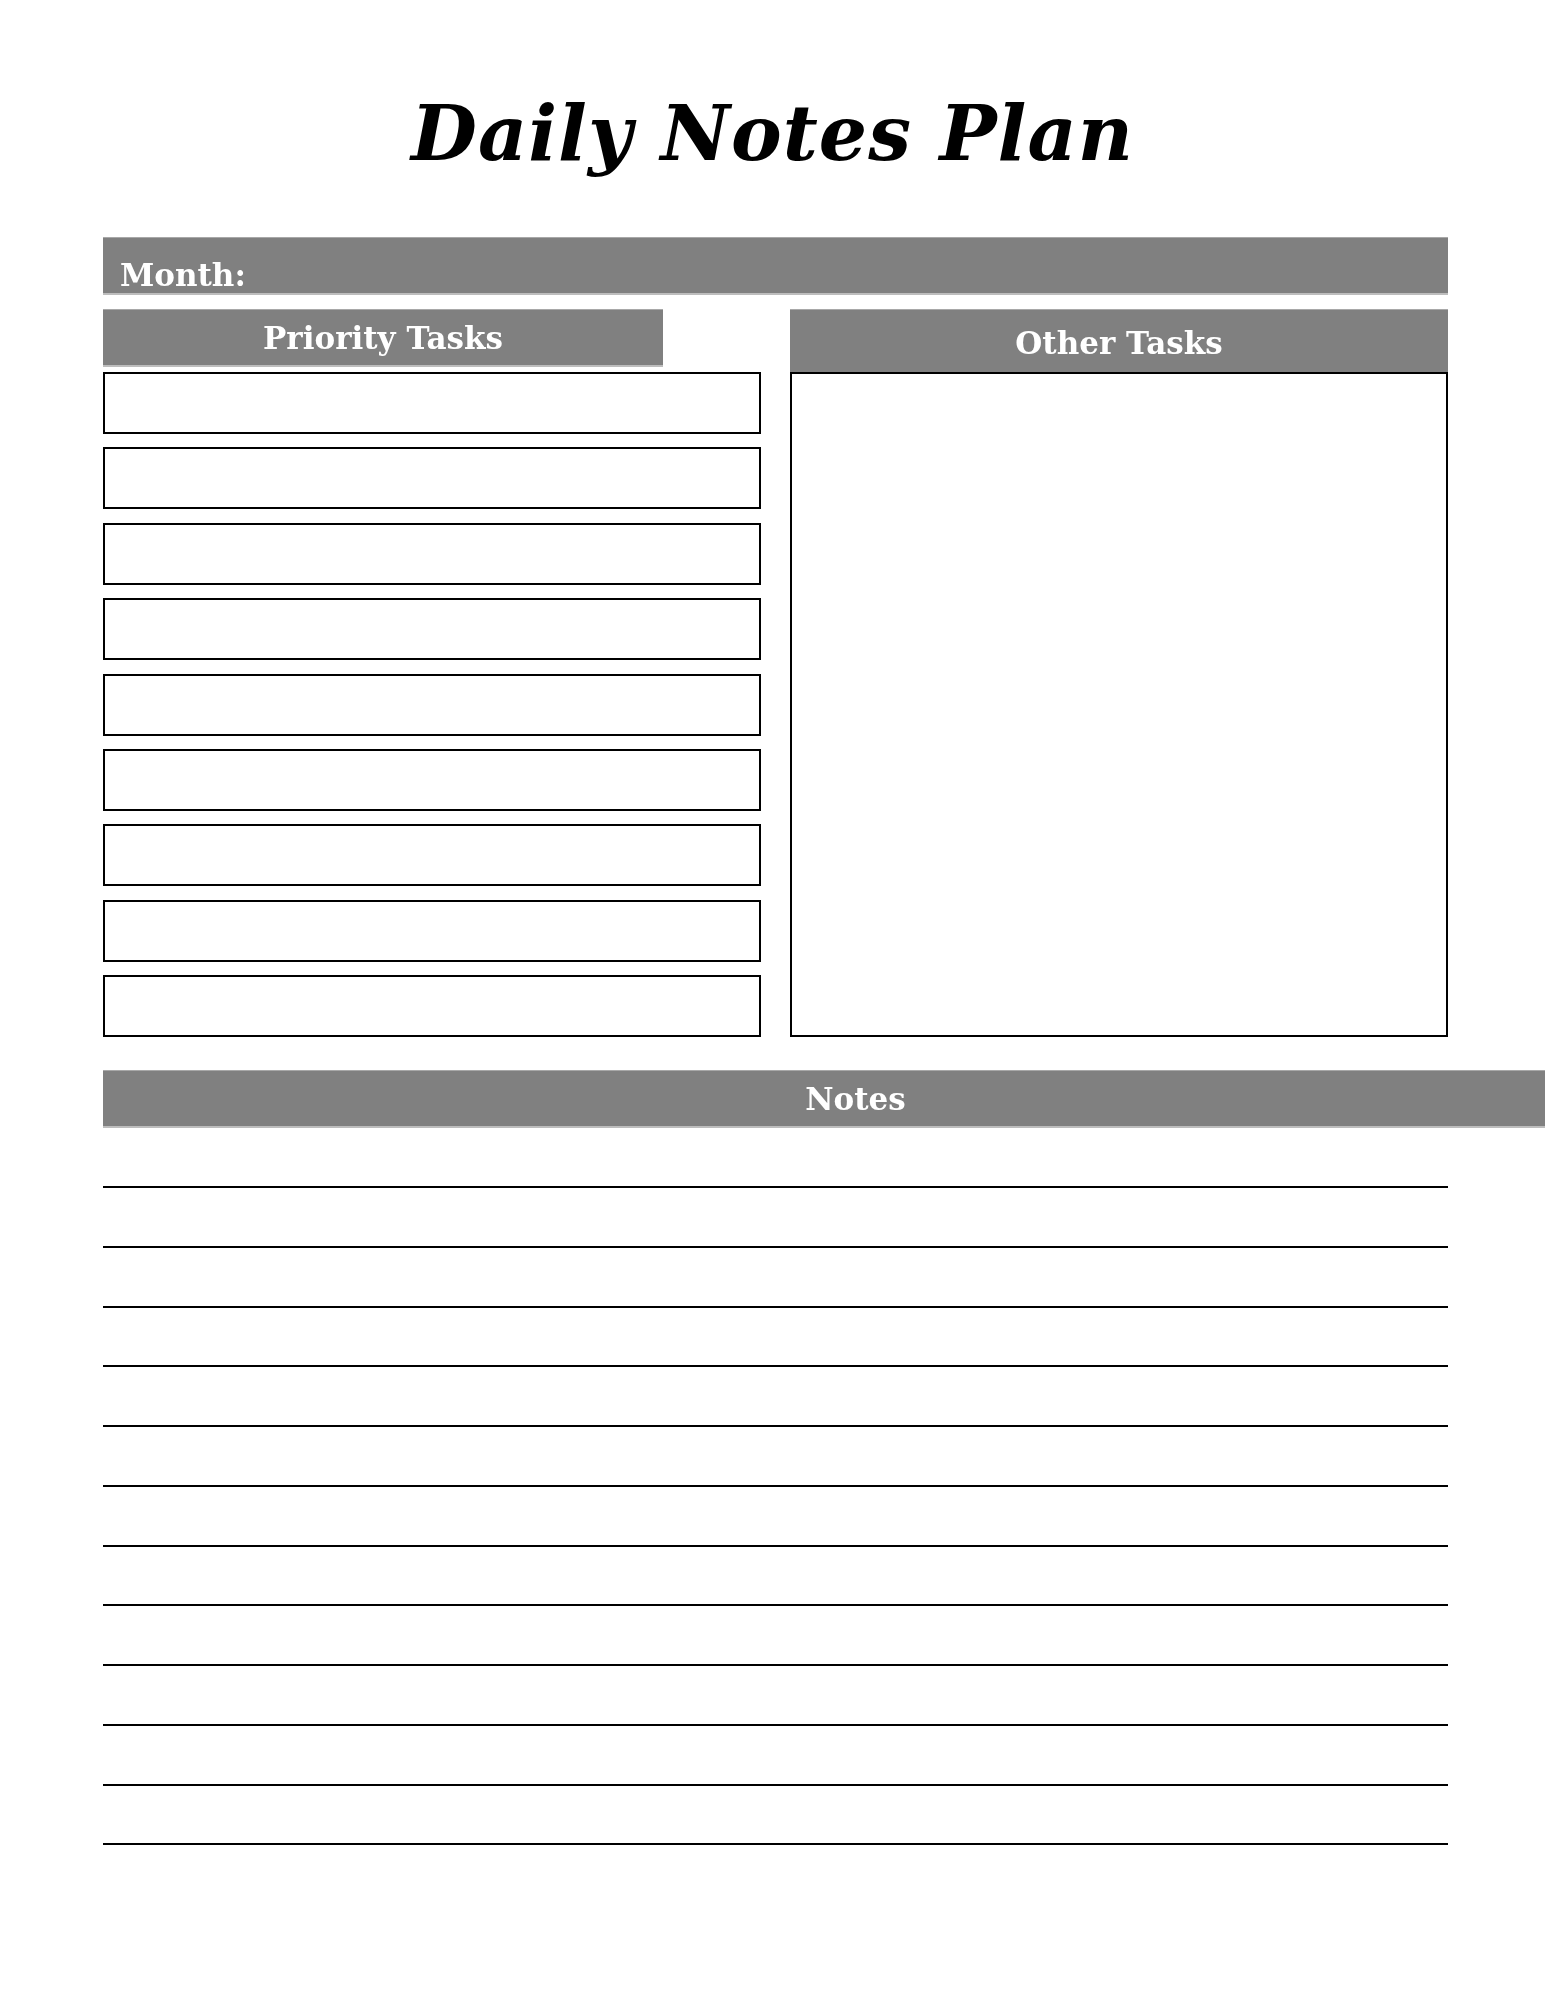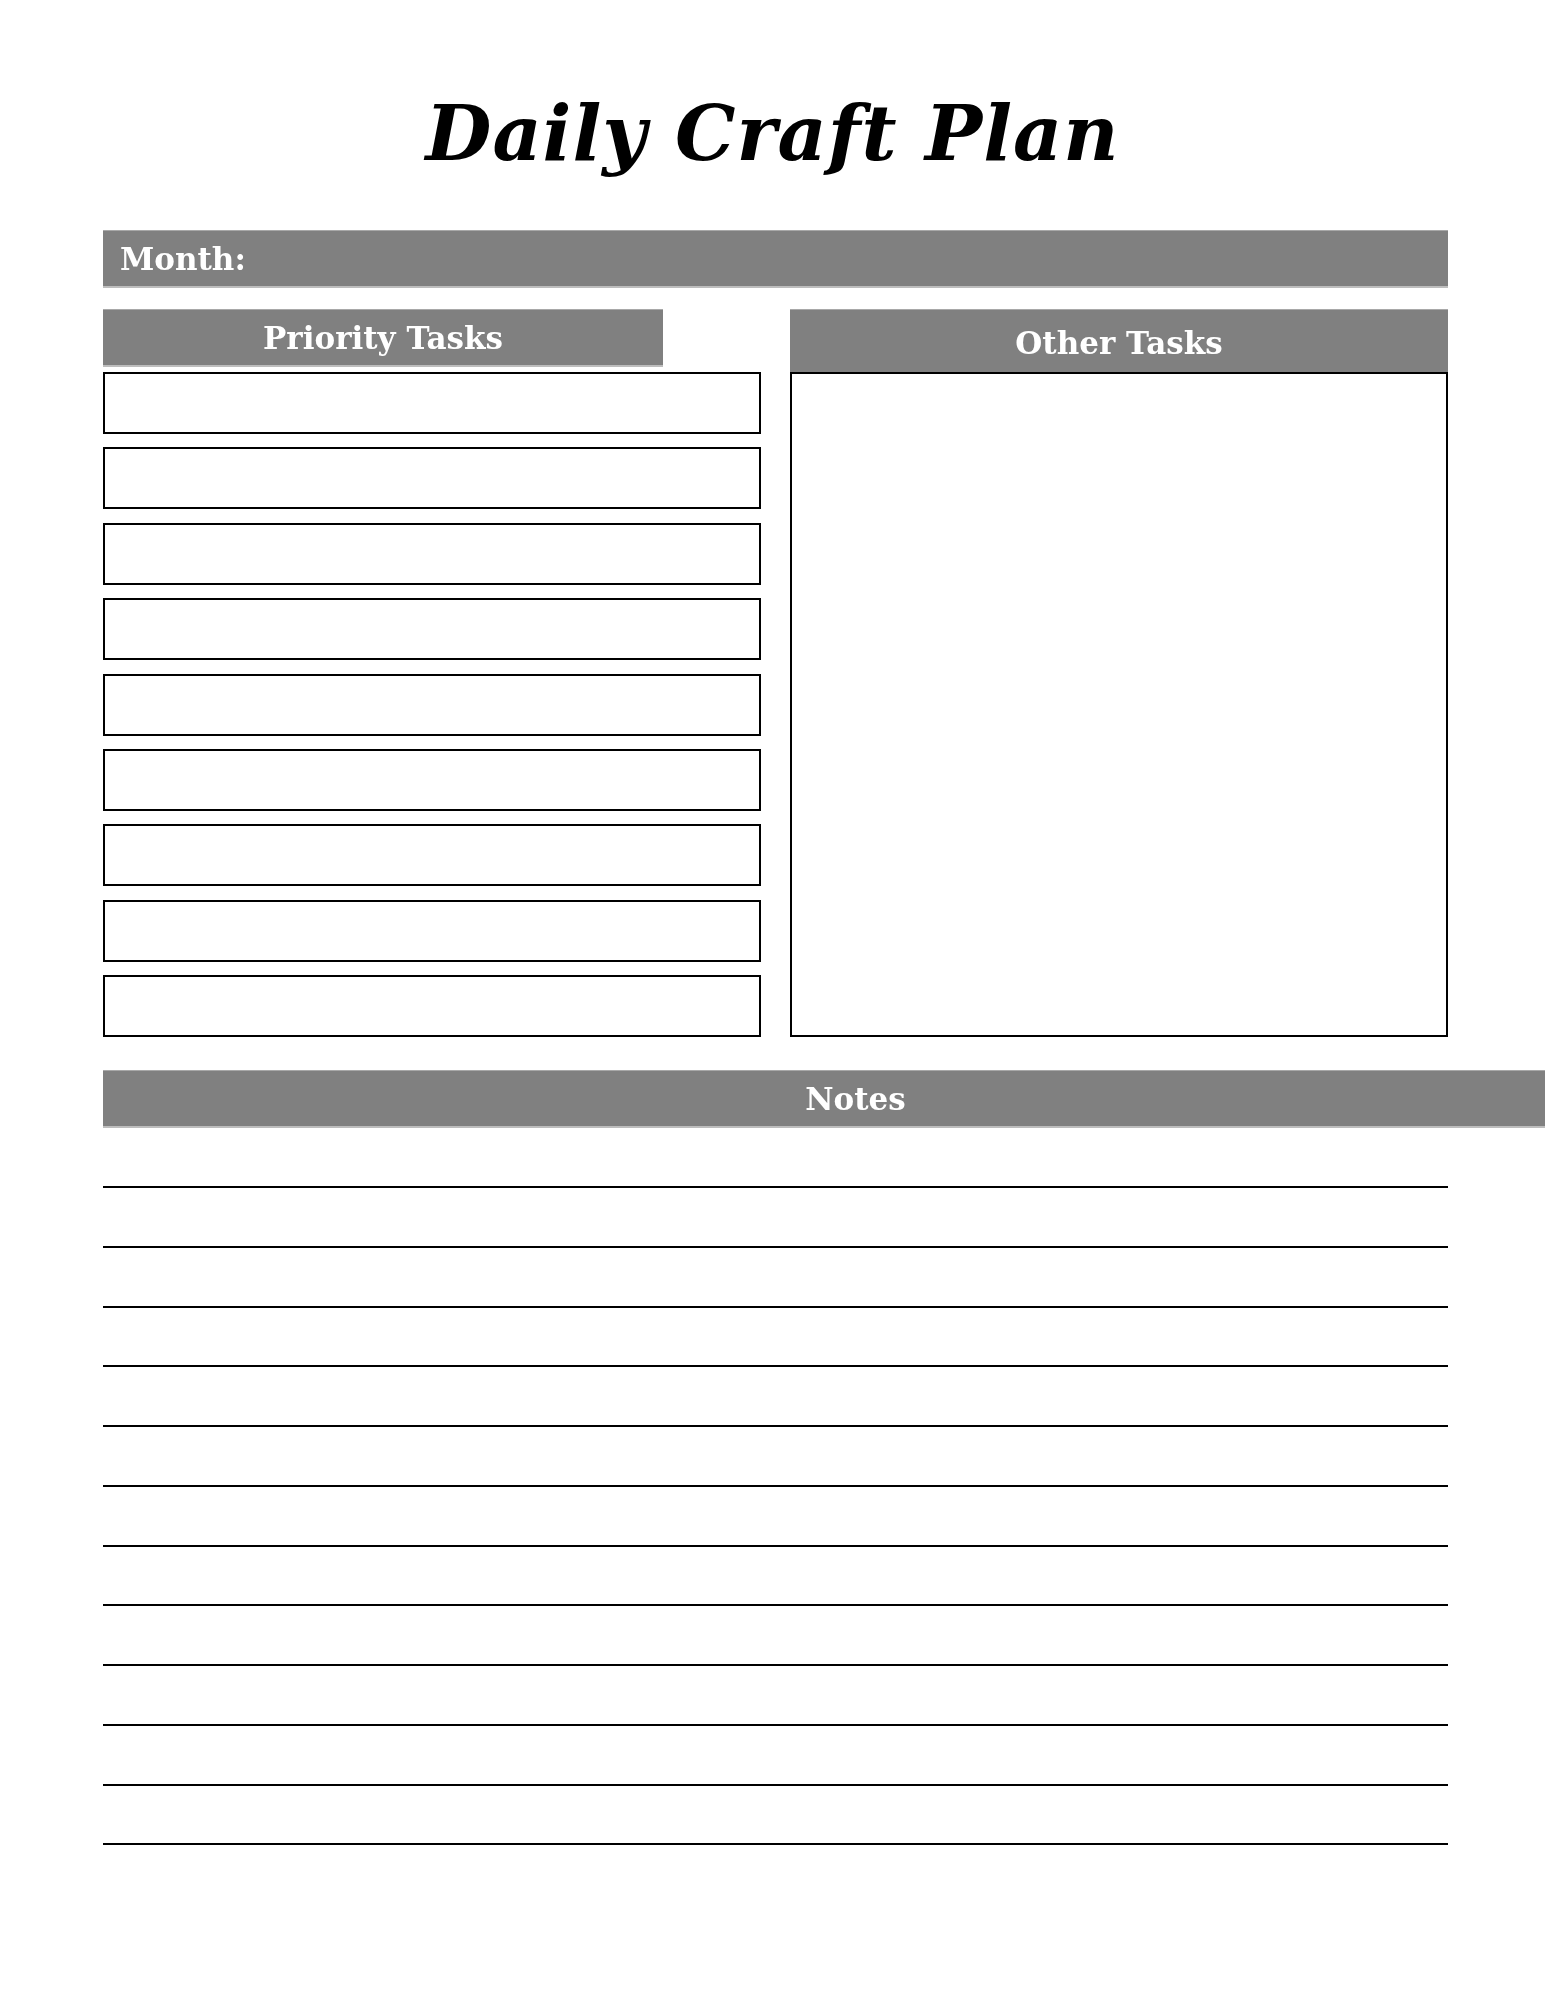--- a/index.html
+++ b/index.html
@@ -9,41 +9,41 @@
       font-family: "DejaVu Serif", serif; font-style: italic; font-weight: bold;
       font-size: 76px; color: #000000; letter-spacing: 1px; line-height: 1;
     }
     .bar {
       position: absolute; background: #808080; color: #ffffff;
       font-family: "DejaVu Serif", serif; font-weight: bold; font-size: 31px;
       border-bottom: 2px solid #bdbdbd; border-top: 1px solid #a8a8a8;
       box-sizing: border-box; display: flex; align-items: center;
     }
     .bar.center { justify-content: center; }
-    .month-bar { left: 103px; top: 230px; width: 1345px; height: 58px; padding-left: 17px; }
+    .month-bar { left: 103px; top: 237px; width: 1345px; height: 58px; padding-left: 17px; align-items: flex-end; }
     .priority-head { left: 103px; top: 309px; width: 560px; height: 58px; }
     .other-head { left: 790px; top: 309px; width: 658px; height: 68px; }
     .notes-head { left: 103px; top: 1070px; width: 1505px; height: 58px; }
     .pbox {
       position: absolute; left: 103px; width: 658px; height: 62px;
       border: 2px solid #000000; box-sizing: border-box; background: #fff;
     }
     .obox {
       position: absolute; left: 790px; top: 372px; width: 658px; height: 665px;
       border: 2px solid #000000; box-sizing: border-box; background: #fff;
     }
     .nline {
       position: absolute; left: 103px; width: 1345px; height: 0;
       border-top: 2px solid #000000;
     }
   </style>
 </head>
 <body>
 
-<div class="title">Daily Craft Plan</div>
+<div class="title">Daily Notes Plan</div>
 
 <div class="bar month-bar">
   <span>Month:</span>
   <span style="margin-left:12px;"></span>
 </div>
 
 <div class="bar center priority-head">
   <span>Priority Tasks</span>
 </div>
 

